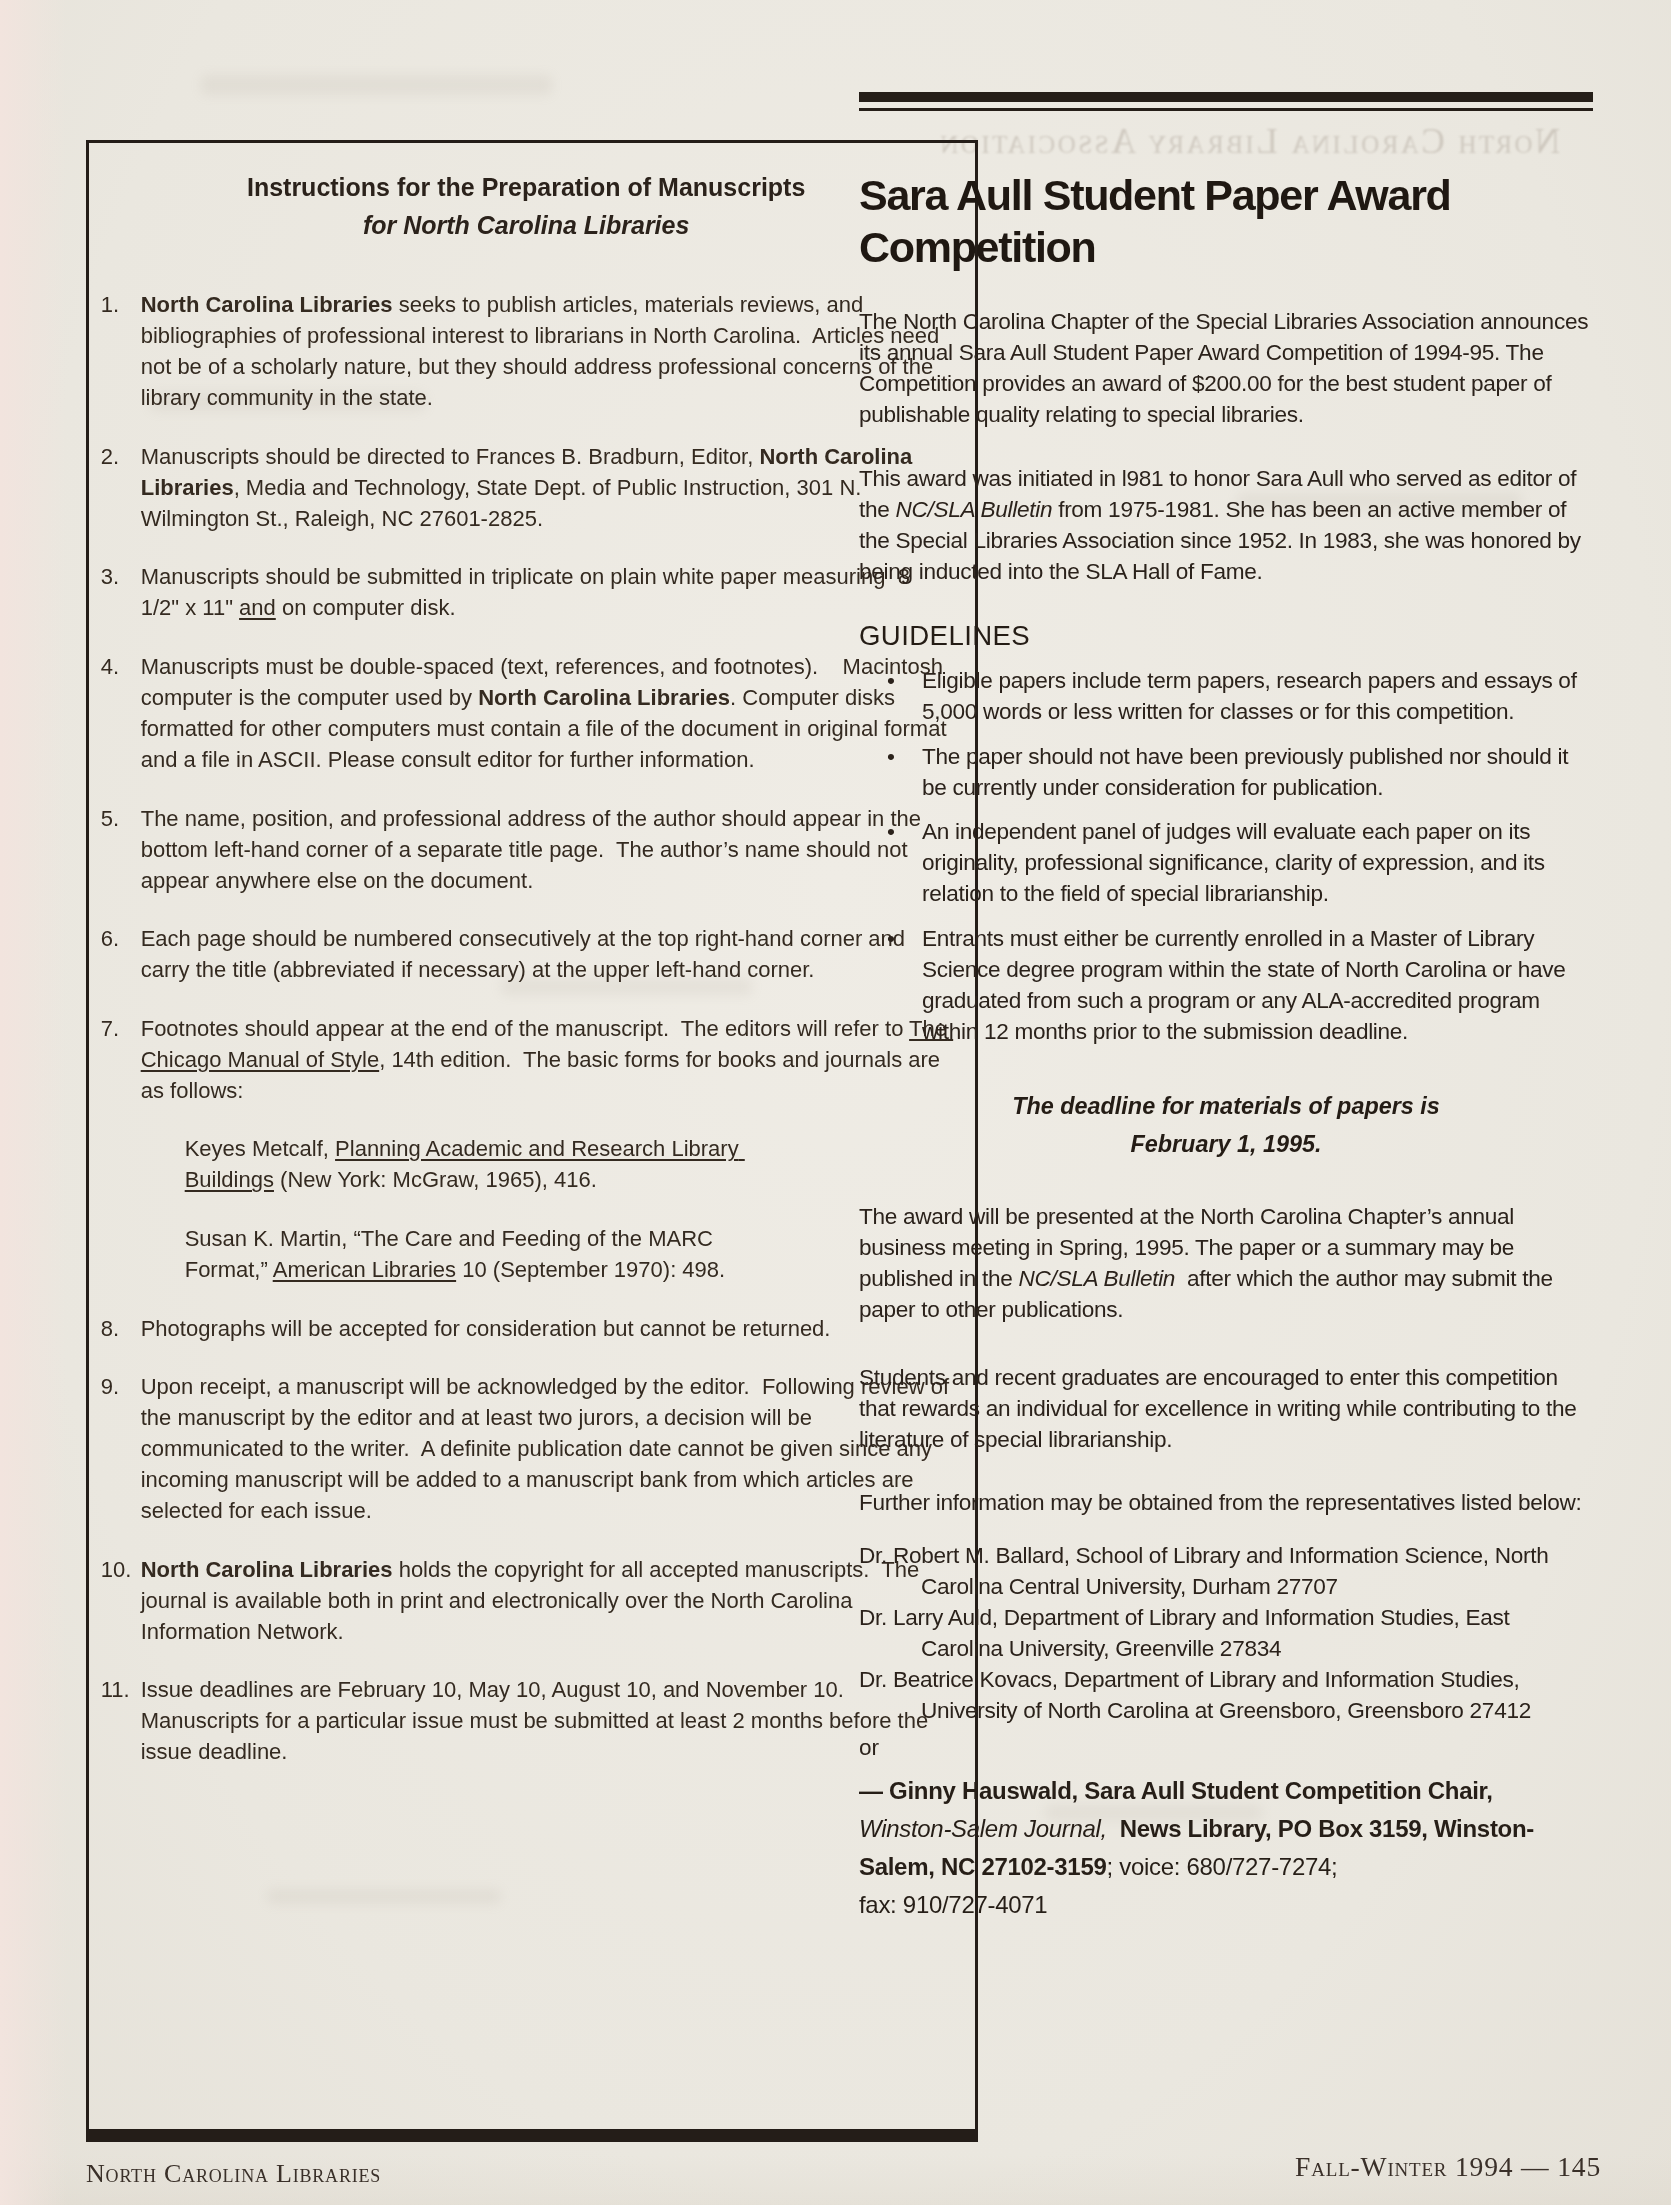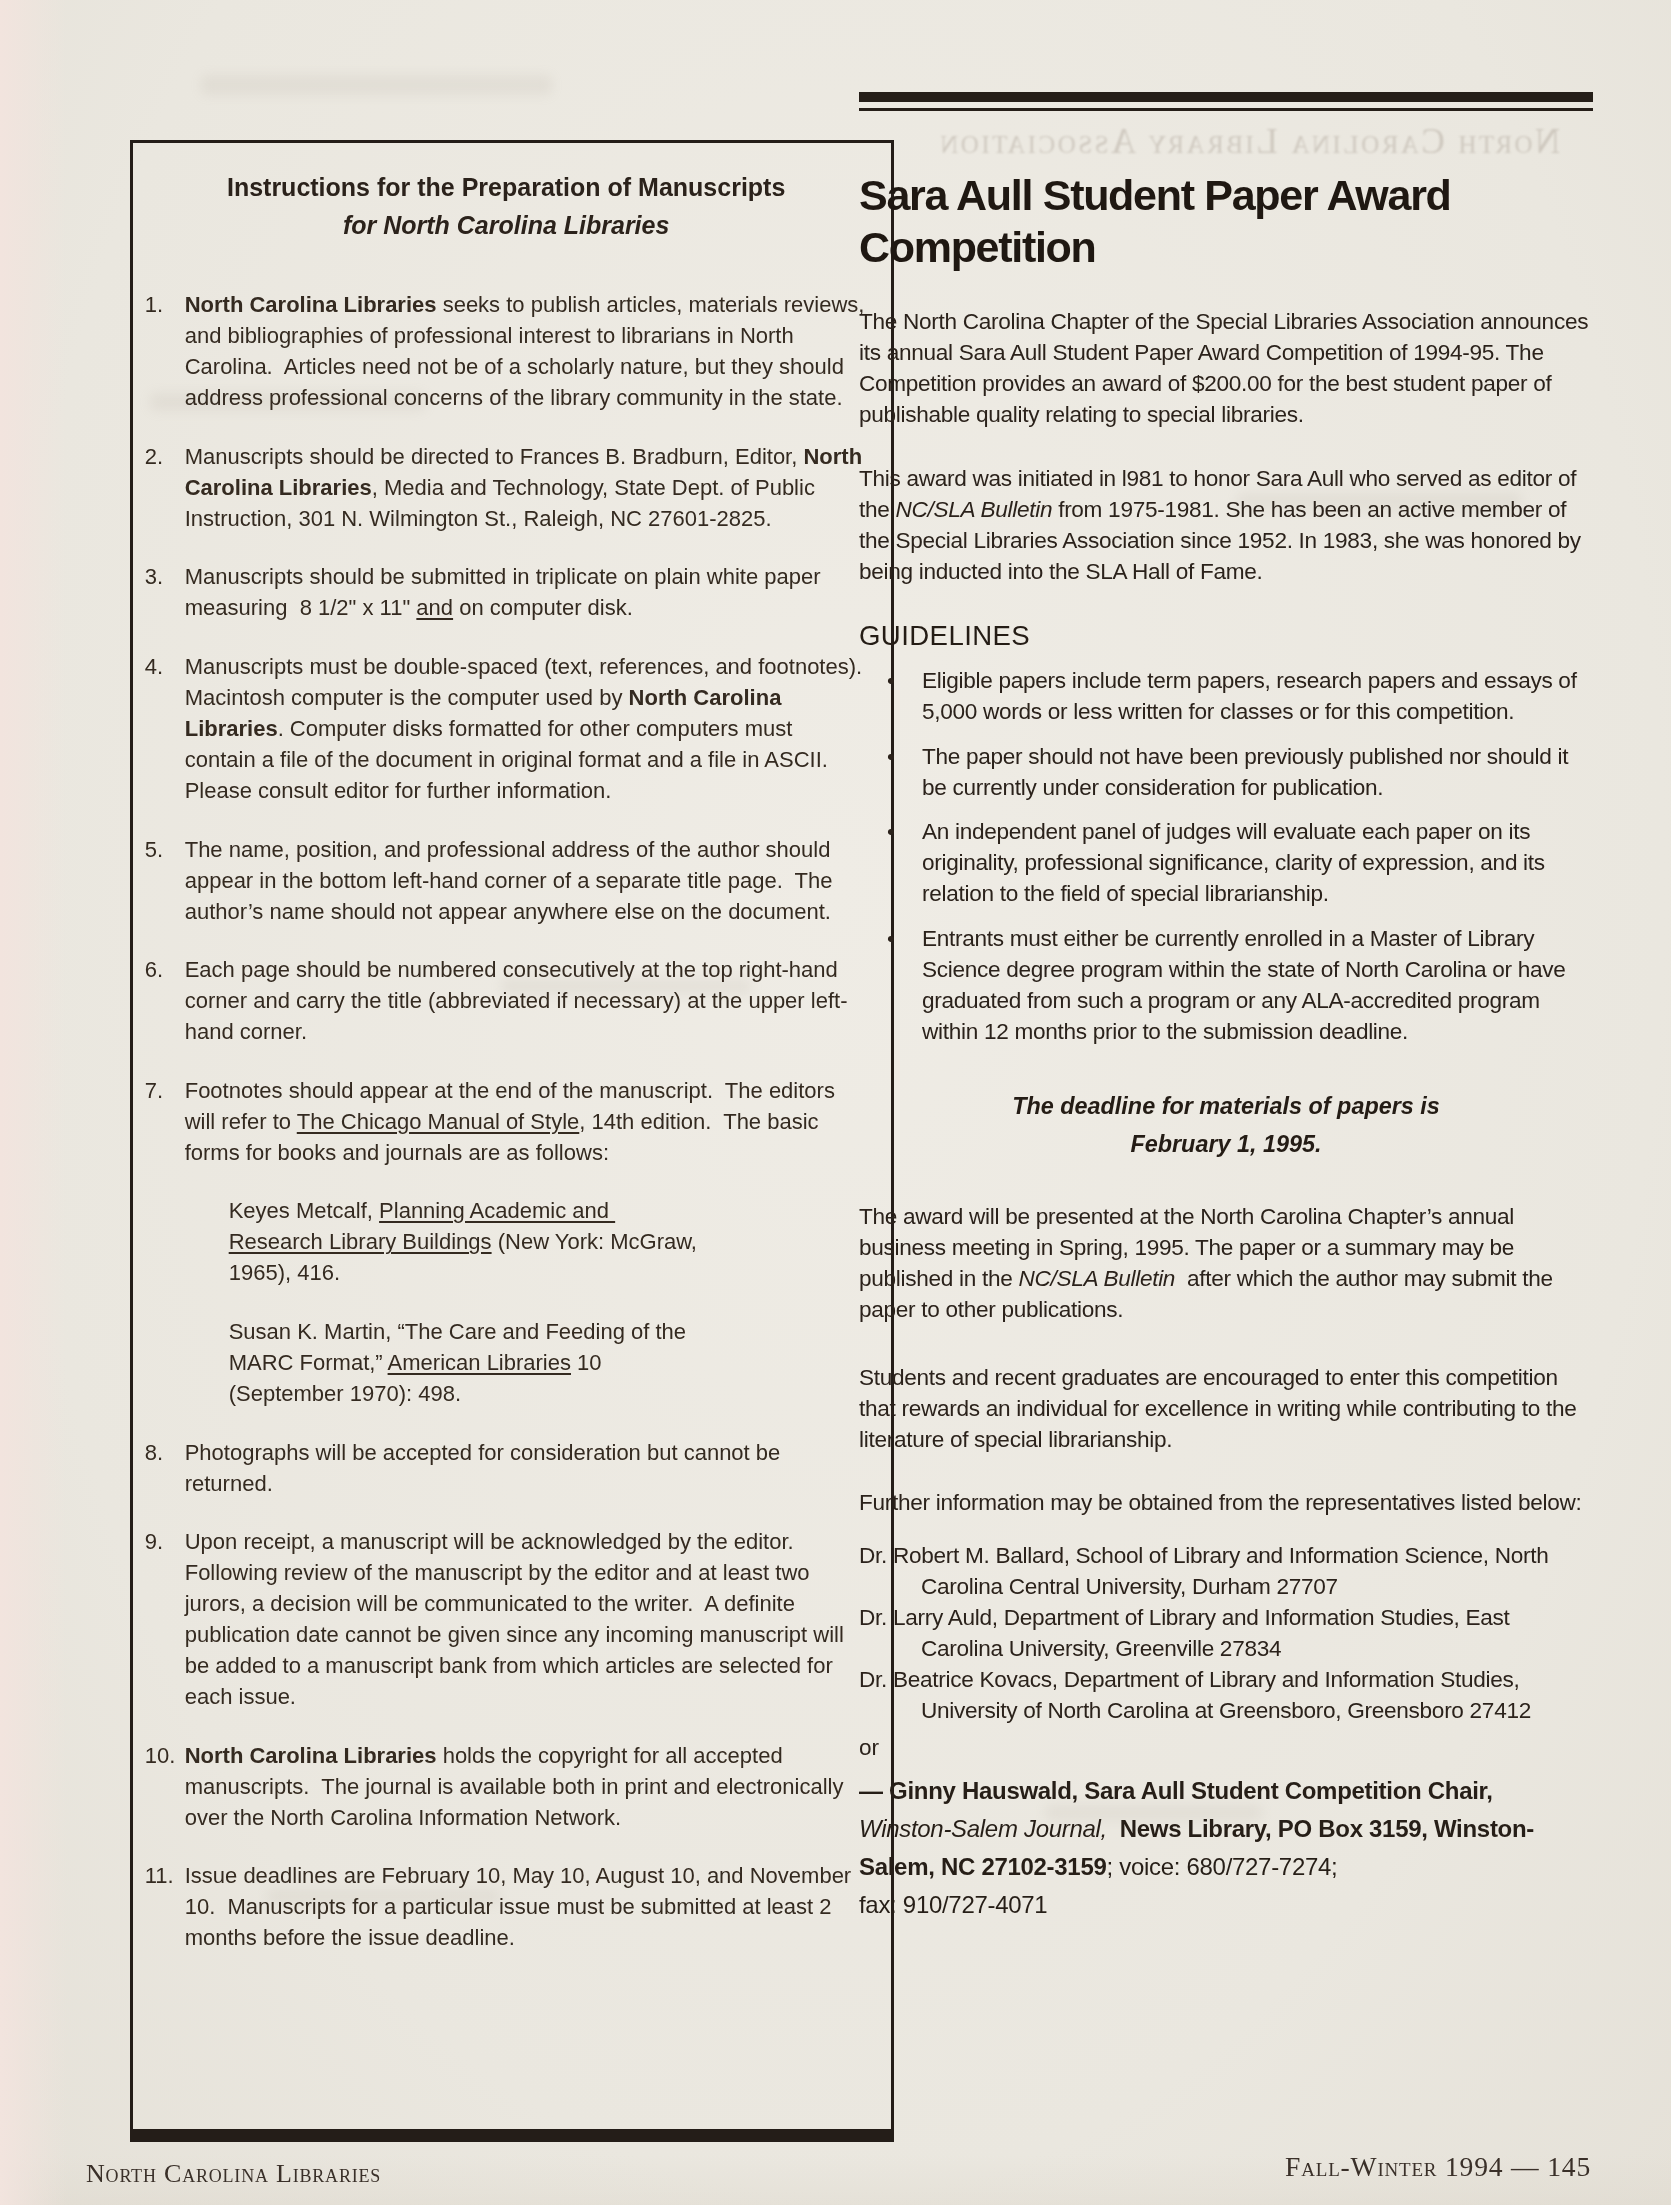--- a/index.html
+++ b/index.html
@@ -22,25 +22,24 @@
     position:absolute;left:902px;top:122px;width:694px;
     transform:scaleX(-1);
     font-family:"Liberation Serif",serif;font-variant:small-caps;
     font-size:35px;letter-spacing:2.5px;text-align:center;
     color:#a1968a;opacity:.38;filter:blur(1.1px);
     white-space:nowrap;
   }
   .gbar{position:absolute;background:#a59c8f;opacity:.13;filter:blur(5.8px);border-radius:5px;}
   
   #instr-box{
-    position:absolute;left:86px;top:140px;width:764px;height:2002px;
+    position:absolute;left:86px;top:140px;width:892px;height:2002px;
     box-sizing:border-box;
     border:3.3px solid #241d18;border-bottom-width:13.4px;
     padding:22px 23.4px 0 11.7px;
-    margin-left:44px;
   }
   .ins-title{
     text-align:center;font-weight:bold;font-size:25px;line-height:38px;
     color:#2b221b;margin:3.3px 0 45px 0;
   }
   .ins-item{display:flex;margin-bottom:27.6px;font-size:22px;line-height:31px;color:#342a20;}
   .num{flex:none;width:40px;}
   .itext{flex:1;white-space:pre-wrap;}
   .cite{
     margin:0 159px 27.6px 84px;font-size:22px;line-height:31px;
@@ -79,21 +78,21 @@
   #closing{
     margin-top:8.4px;font-size:24px;line-height:38px;letter-spacing:-0.3px;
     white-space:pre-wrap;color:#261e17;
   }
   
   .footer-text{
     position:absolute;font-family:"Liberation Serif",serif;font-variant:small-caps;
     color:#3a3029;letter-spacing:0.8px;
   }
   #footer-left{left:86px;top:2159px;font-size:26px;}
-  #footer-right{right:80px;top:2151px;font-size:27.6px;}
+  #footer-right{right:70px;top:2151px;font-size:27.6px;}
 </style>
 </head>
 <body>
 
 <div id="page">
 
   <div class="ghost-text">North Carolina Library Association</div>
   <div class="gbar" style="left:150px;top:393px;width:276px;height:18.4px;"></div>
   <div class="gbar" style="left:501px;top:978px;width:251px;height:16.7px;"></div>
   <div class="gbar" style="left:1237px;top:493px;width:284px;height:16.7px;"></div>

